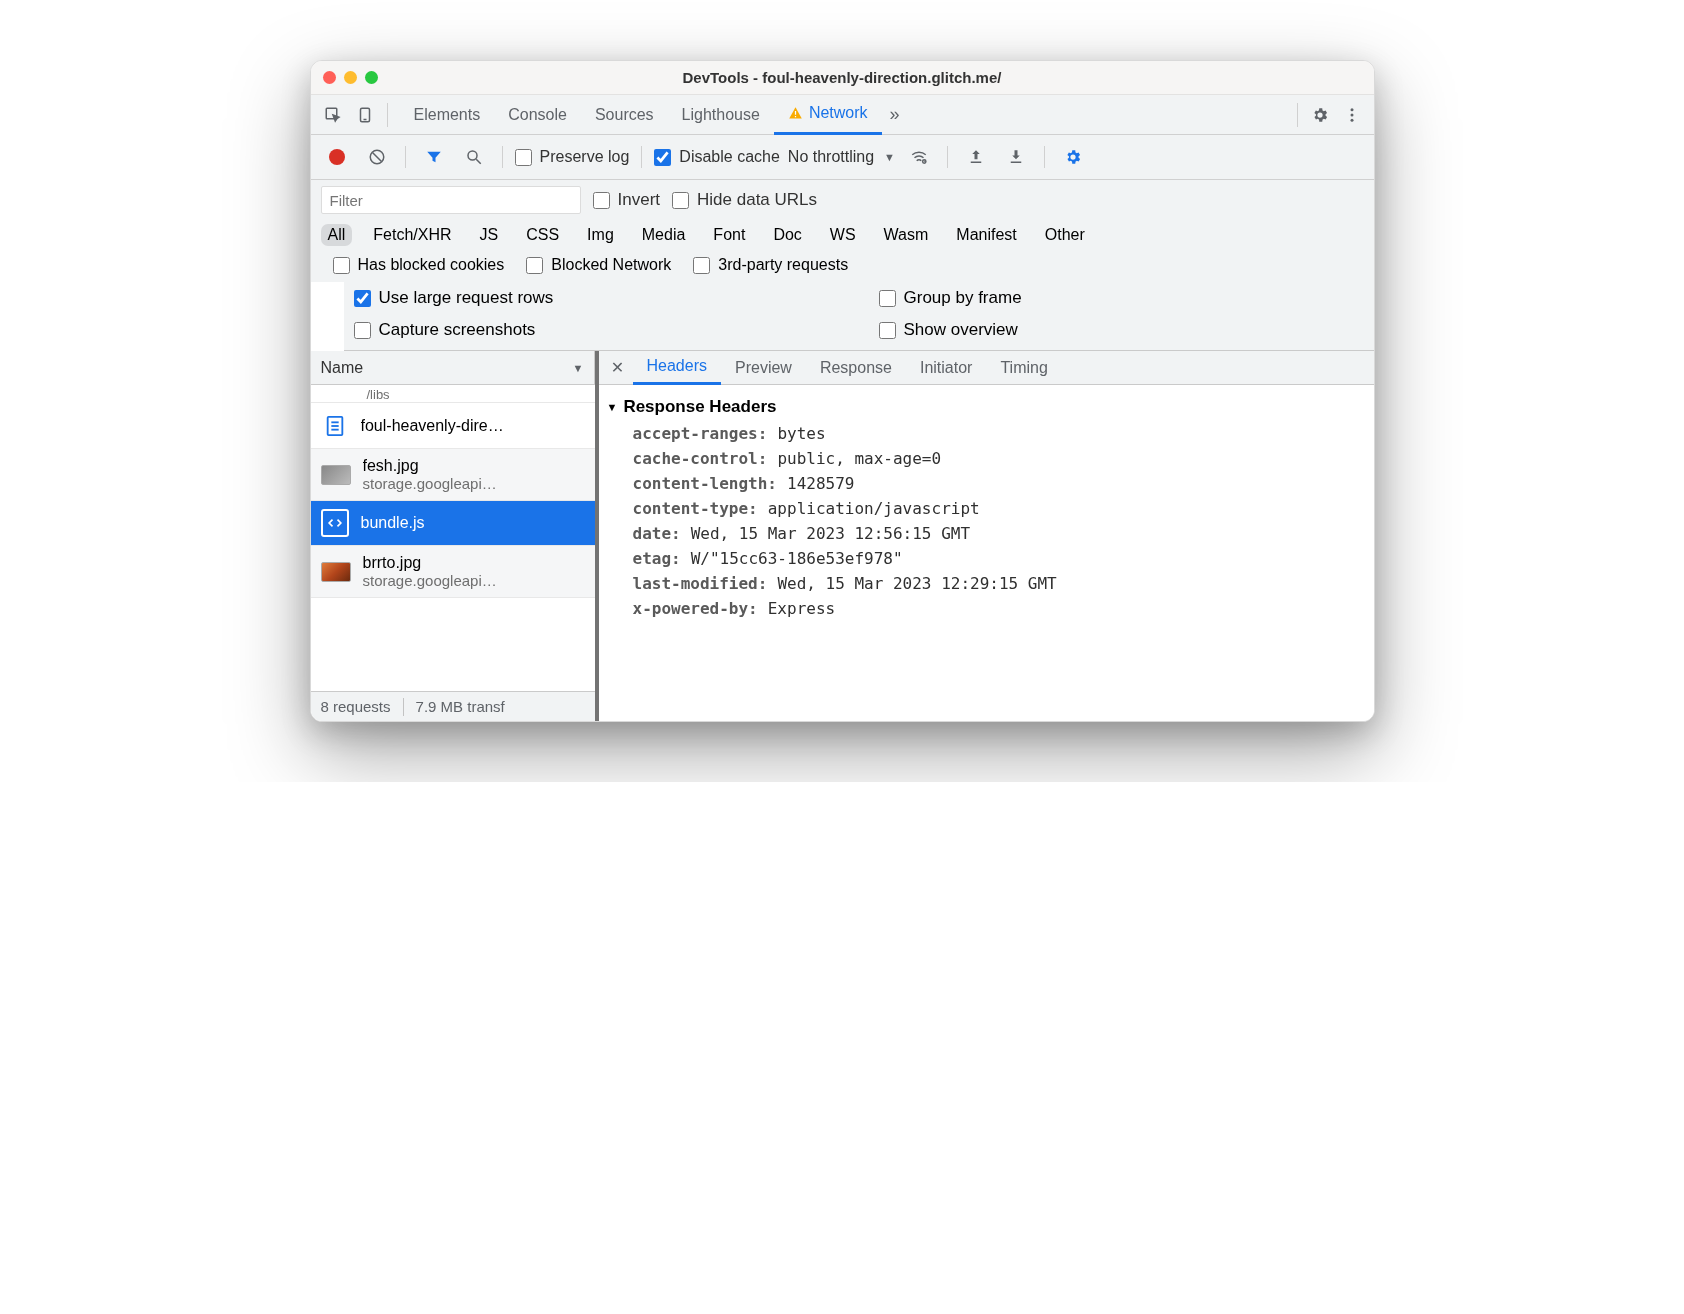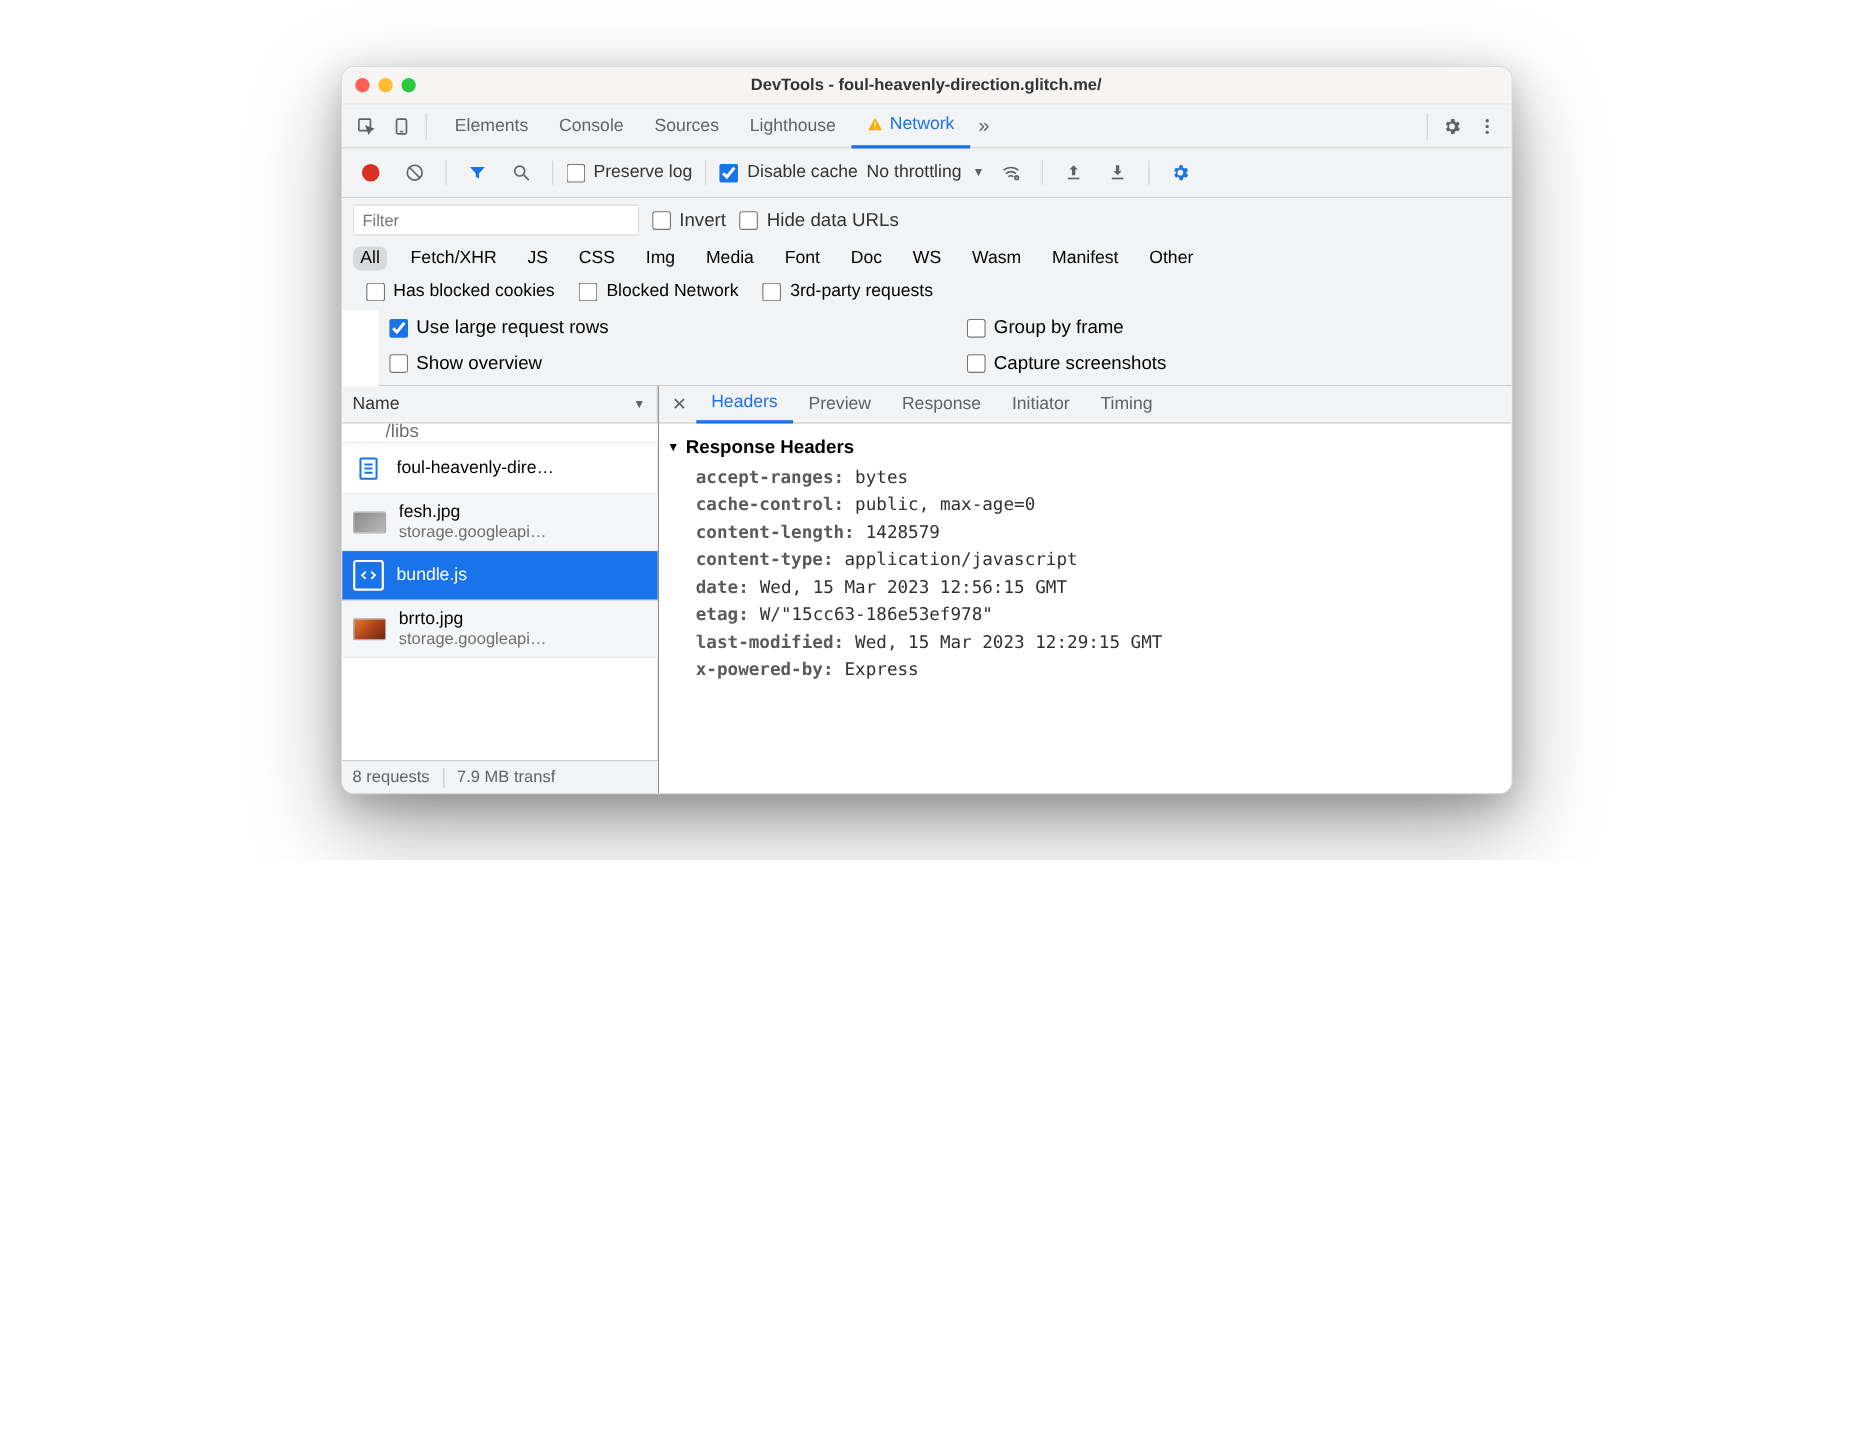--- a/index.html
+++ b/index.html
@@ -101,32 +101,32 @@
   .type-row { display: flex; gap: 14px; flex-wrap: wrap; padding: 4px 10px 6px; background:#f1f3f4; }
   .checkrow { display: flex; gap: 22px; padding: 4px 22px 8px; background:#f1f3f4; }
   .options-grid {
     display: grid; grid-template-columns: 1fr 1fr;
     background: #f1f3f4; padding: 6px 10px 10px; gap: 12px 40px;
     border-bottom: 1px solid #cacaca; font-size: 17px; margin-left: 33px;
   }
   
   .main { display: flex; height: 370px; }
   .left-pane {
-    width: 288px; border-right: 1px solid #737373; display: flex; flex-direction: column;
+    width: 288px; border-right: 4px solid #737373; display: flex; flex-direction: column;
     background: #fff;
   }
   .col-header {
     height: 34px; display: flex; align-items: center; justify-content: space-between;
     padding: 0 10px; font-size: 16px; color: #333; background: #f1f3f4;
     border-bottom: 1px solid #cacaca; border-right: 1px solid #cacaca;
   }
   .col-header .tri { font-size: 11px; color: #5f6368; }
   .req-list { flex: 1; overflow: hidden; }
   .req-partial {
-    height: 18px; padding-left: 40px; font-size: 17px; color: #6f6f6f;
+    height: 18px; padding-left: 56px; font-size: 13px; color: #6f6f6f;
     border-bottom: 1px solid #e8e8e8; display: flex; align-items: flex-end;
     background: #fff;
   }
   .req-row {
     display: flex; align-items: center; gap: 12px; padding: 8px 10px;
     border-bottom: 1px solid #e8e8e8; cursor: pointer;
   }
   .req-row.single { height: 46px; }
   .req-row.alt { background: #f5f6f7; }
   .req-row.selected { background: #1a73e8; color: #fff; }
@@ -337,25 +337,25 @@
     <label class="chk">
       <input type="checkbox" checked="" style="">
         <span>Use large request rows</span>
     </label>
     <label class="chk">
       <input type="checkbox" style="">
         <span>Group by frame</span>
     </label>
     <label class="chk">
       <input type="checkbox" style="">
+        <span>Capture screenshots</span>
+    </label>
+    <label class="chk">
+      <input type="checkbox" style="">
         <span>Show overview</span>
-    </label>
-    <label class="chk">
-      <input type="checkbox" style="">
-        <span>Capture screenshots</span>
     </label>
   </div>
 
   <div class="main">
 
     <div class="left-pane">
       <div class="col-header">
         <span>Name</span>
         <span class="tri">▼</span>
       </div>

